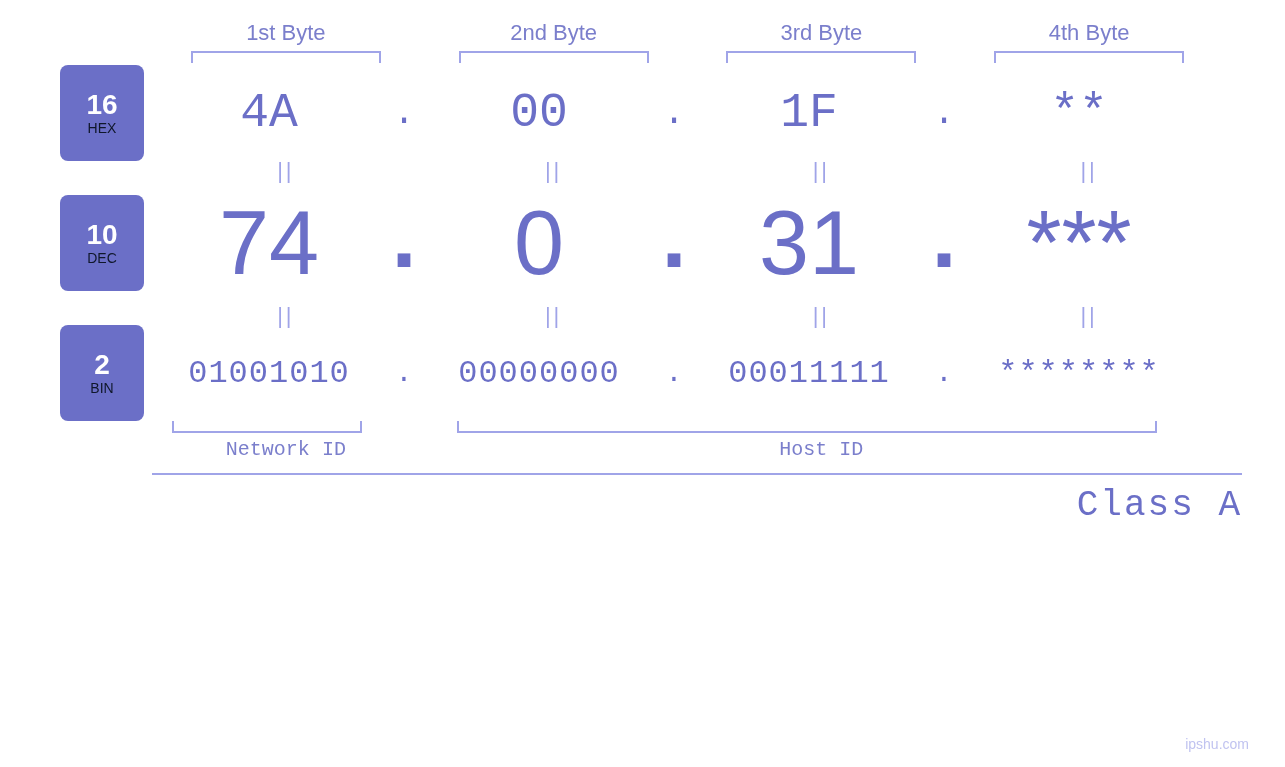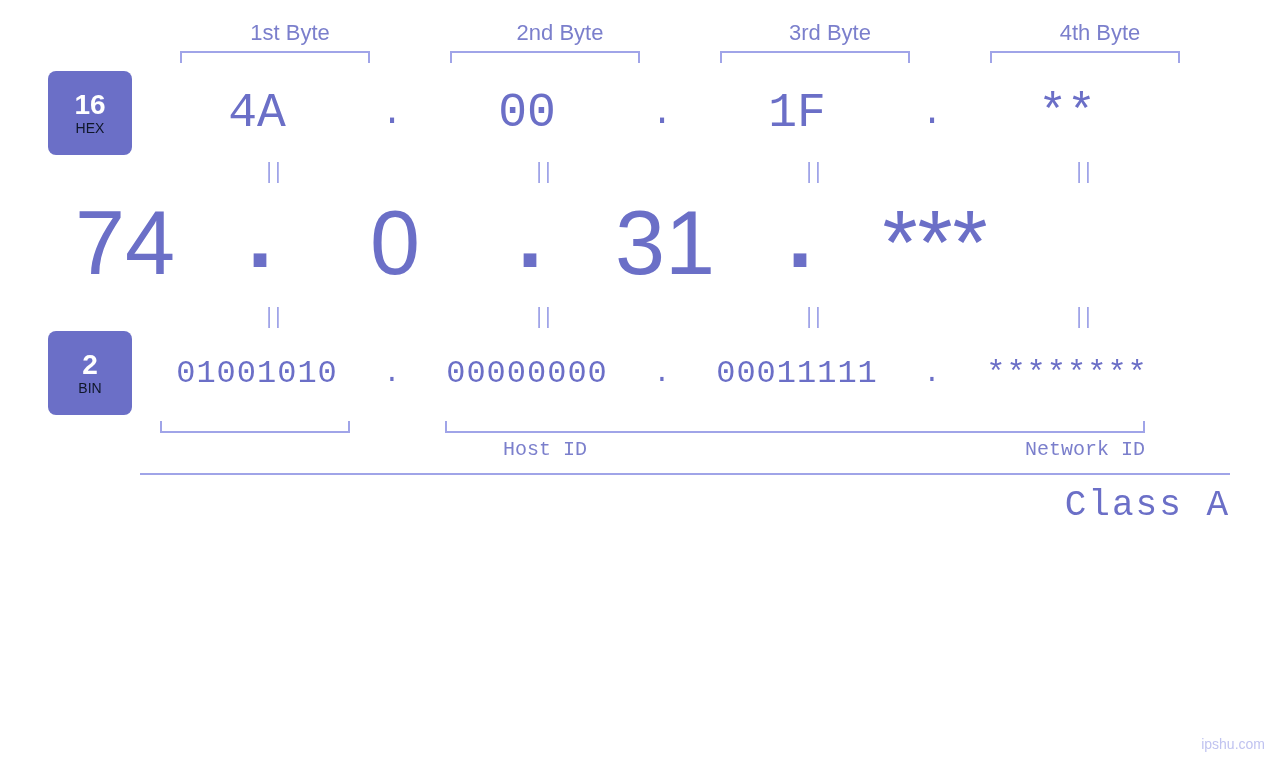--- a/index.html
+++ b/index.html
@@ -16,21 +16,21 @@
       overflow: hidden;
       position: relative;
     }
 
     .container {
       width: 1285px;
       height: 767px;
       position: relative;
       display: flex;
       flex-direction: column;
-      padding: 20px 0;
+      padding: 20px 12px;
     }
 
     
     .byte-headers {
       display: flex;
       justify-content: flex-end;
       padding-right: 50px;
       margin-left: 140px;
       margin-bottom: 5px;
     }
@@ -70,21 +70,21 @@
     
     .data-row {
       display: flex;
       align-items: center;
       position: relative;
     }
 
     
     .badge {
       width: 84px;
-      height: 84px;
+      height: 96px;
       background-color: #6b6fc7;
       border-radius: 8px;
       display: flex;
       flex-direction: column;
       align-items: center;
       justify-content: center;
       margin-left: 48px;
       flex-shrink: 0;
     }
 
@@ -166,21 +166,21 @@
       color: #a0a4e8;
       font-size: 22px;
       font-family: Arial, sans-serif;
       letter-spacing: 3px;
     }
 
     
     .watermark {
       position: absolute;
       bottom: 15px;
-      right: 20px;
+      right: 36px;
       color: #c0c3f0;
       font-size: 14px;
       font-family: Arial, sans-serif;
     }
 
     .hex-row-content {
       display: flex;
       align-items: center;
       width: 100%;
     }
@@ -277,20 +277,24 @@
     </div>
     <div class="equals-cell">
       <span class="equals-sign">||</span>
     </div>
     <div class="equals-cell">
       <span class="equals-sign">||</span>
     </div>
   </div>
 
   <div class="data-row" style="height:110px;">
+    <div class="badge">
+      <span class="badge-number">10</span>
+      <span class="badge-label">DEC</span>
+    </div>
     <div class="values-area">
       <div class="dec-row-content">
         <div class="single-byte-wrapper">
           <span class="byte-value dec-value">74</span>
         </div>
         <div class="sep-wrapper">
           <span class="dec-dot">.</span>
         </div>
         <div class="single-byte-wrapper">
           <span class="byte-value dec-value">0</span>
@@ -364,22 +368,22 @@
       <div style="width:190px; height:12px; border-bottom:2px solid #a0a4e8; border-left:2px solid #a0a4e8; border-right:2px solid #a0a4e8;"></div>
     </div>
     <div style="width:40px;"></div>
 
     <div style="display:flex; justify-content:center; width:770px;">
       <div style="width:700px; height:12px; border-bottom:2px solid #a0a4e8; border-left:2px solid #a0a4e8; border-right:2px solid #a0a4e8;"></div>
     </div>
   </div>
 
   <div style="display:flex; margin-left:140px; padding-right:50px; margin-top:5px;">
+    <div style="width:270px; text-align:center; color:#7b7fcc; font-size:20px; font-family:'Courier New',monospace;">Network ID</div>
     <div style="width:810px; text-align:center; color:#7b7fcc; font-size:20px; font-family:'Courier New',monospace;">Host ID</div>
-    <div style="width:270px; text-align:center; color:#7b7fcc; font-size:20px; font-family:'Courier New',monospace;">Network ID</div>
   </div>
 
   <div style="margin-top:12px; margin-left:140px;">
     <div style="width:1090px; height:2px; background-color:#a0a4e8;"></div>
   </div>
   <div style="display:flex; justify-content:flex-end; margin-top:10px; margin-left:140px; width:1090px;">
     <span style="color:#6b6fc7; font-size:36px; font-family:'Courier New',monospace; letter-spacing:2px;">Class A</span>
   </div>
 
   <div class="watermark">ipshu.com</div>

